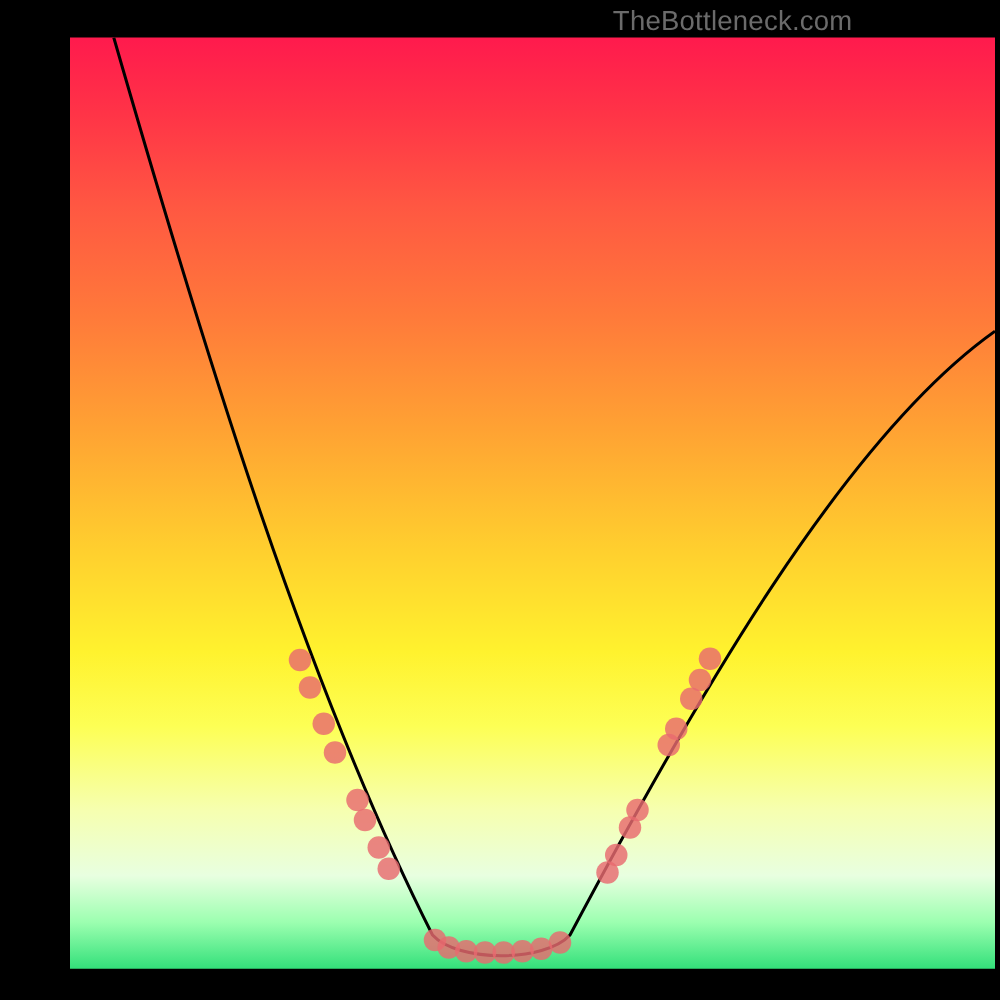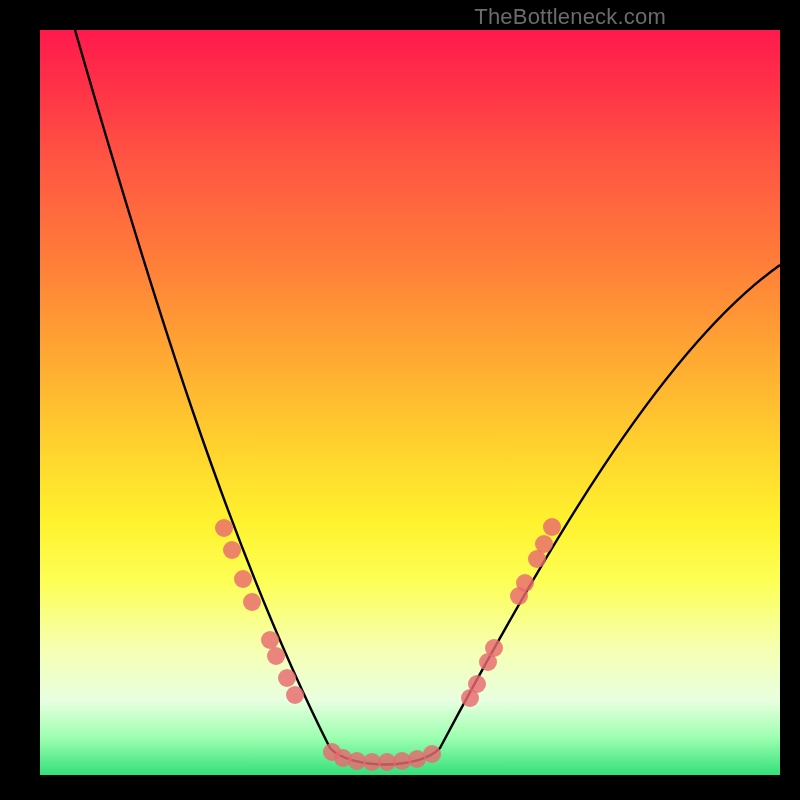--- a/index.html
+++ b/index.html
@@ -6,21 +6,21 @@
     margin: 0;
     padding: 0;
     width: 800px;
     height: 800px;
     background: #000;
     overflow: hidden;
     font-family: Arial, Helvetica, sans-serif;
   }
   .frame {
     position: absolute;
-    left: 0;
+    left: 16px;
     top: 0;
     width: 680px;
     height: 800px;
     background: #000;
     text-align: center;
   }
   .plot {
     position: absolute;
     left: 40px;
     top: 30px;

